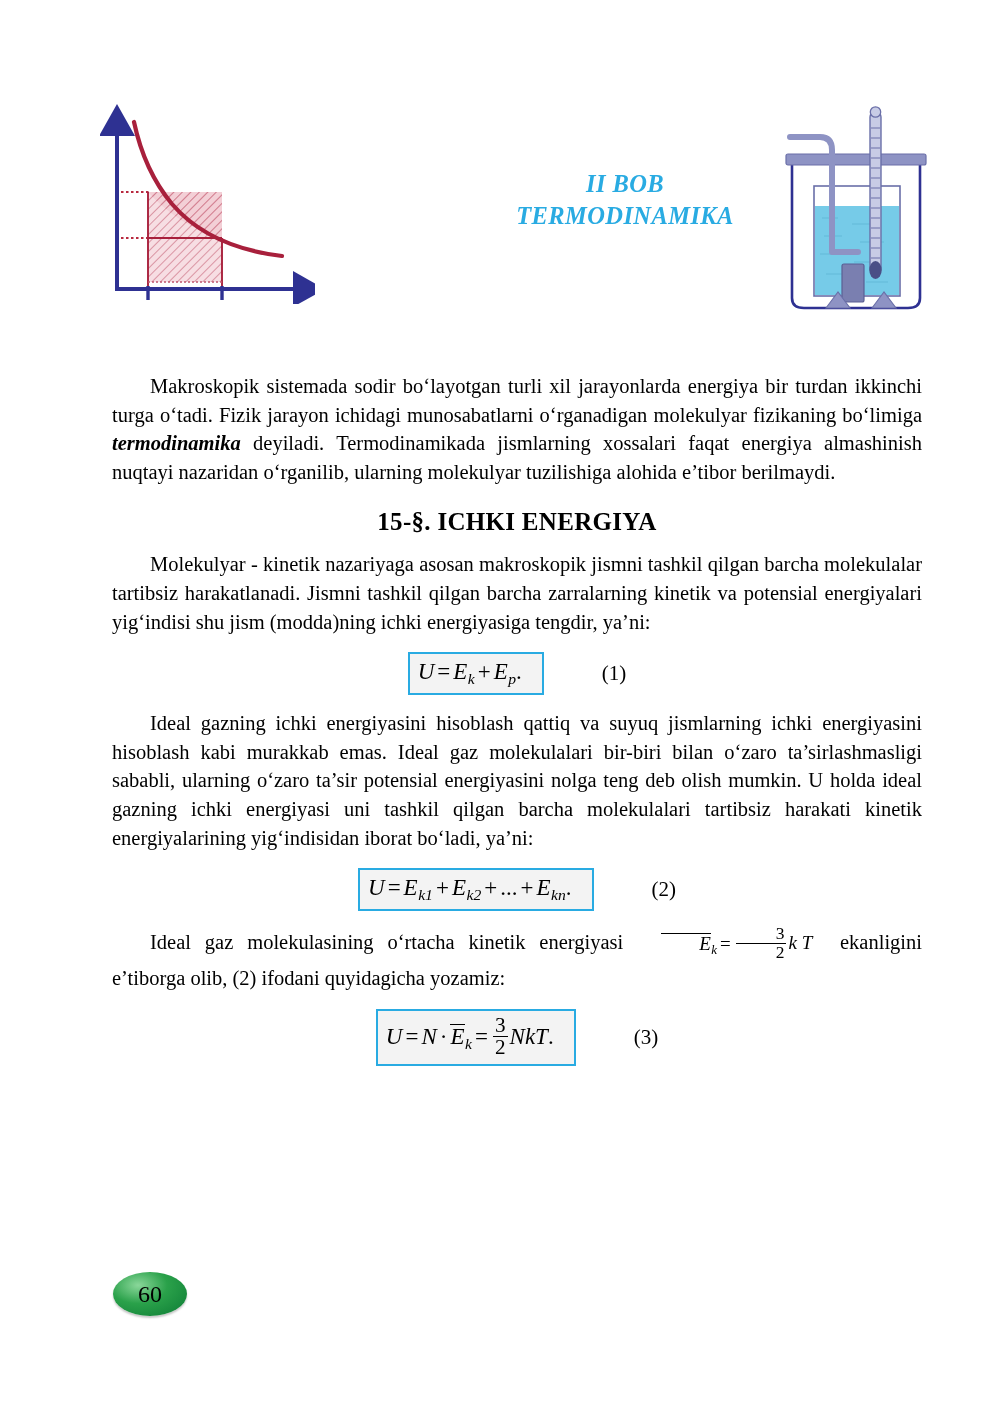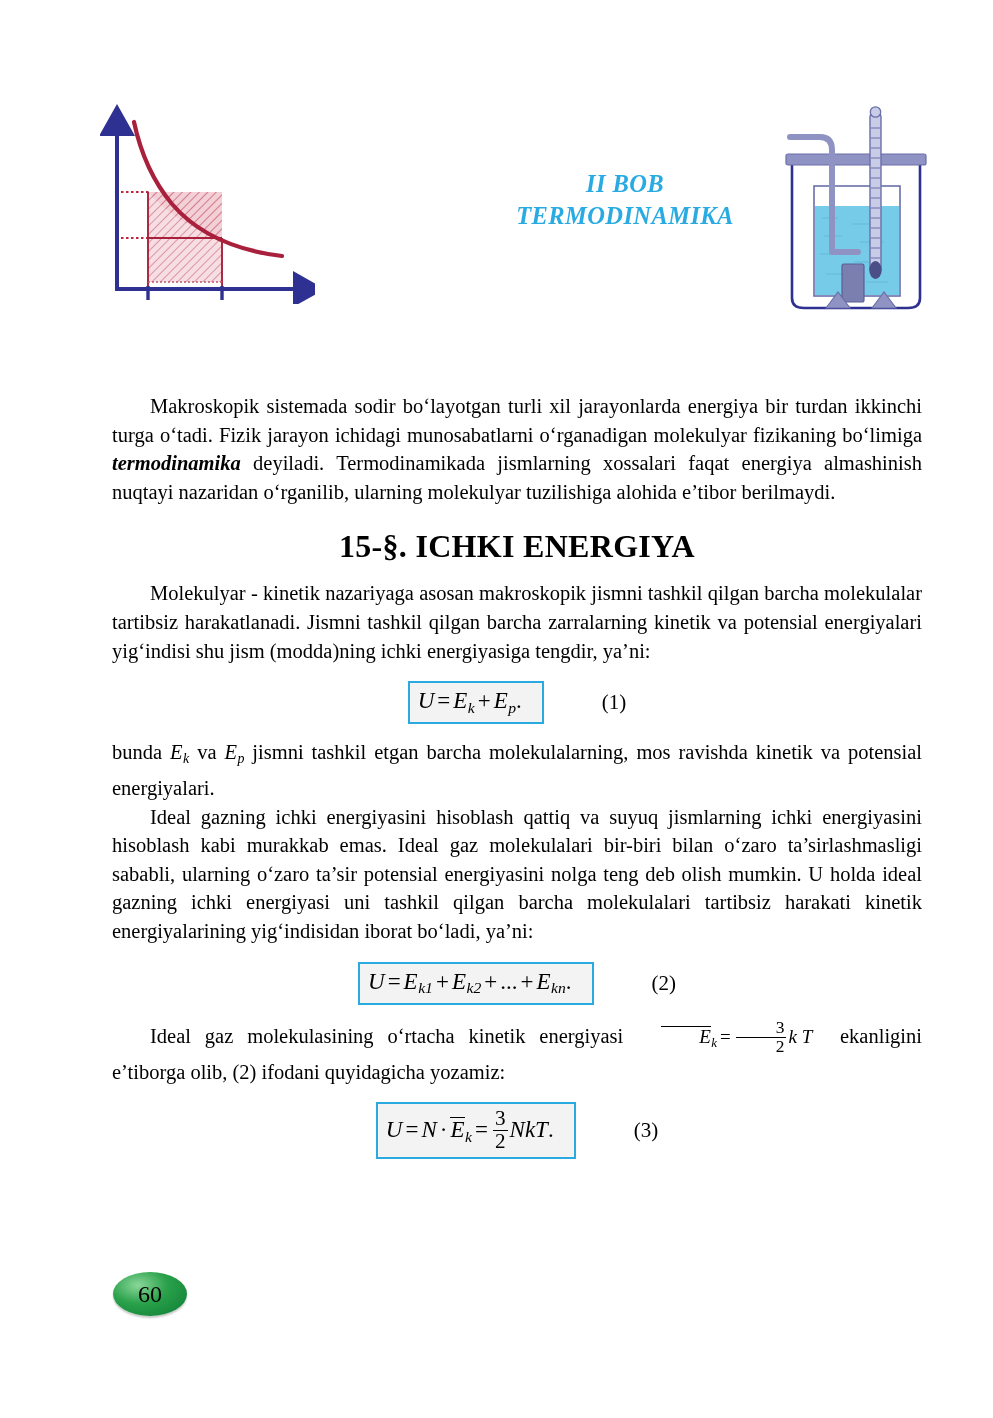--- a/index.html
+++ b/index.html
@@ -63,40 +63,39 @@
     width: 155px;
     height: 228px;
   }
 
   
   .body-col {
     position: absolute;
     left: 112px;
     top: 372px;
     width: 810px;
-    margin-top: 20px;
   }
 
   p.para {
     margin: 0;
     font-size: 20.5px;
     line-height: 28.6px;
     text-align: justify;
     text-justify: inter-word;
     text-indent: 38px;
     hyphens: manual;
   }
   p.para.noindent { text-indent: 0; }
 
   .bi { font-weight: bold; font-style: italic; }
 
   h2.section-heading {
     margin: 22px 0 14px 0;
     text-align: center;
-    font-size: 32px;
+    font-size: 25px;
     font-weight: bold;
     letter-spacing: 0.3px;
   }
 
   
   .math {
     font-family: "Liberation Serif", "DejaVu Serif", serif;
     font-style: italic;
     white-space: nowrap;
   }
@@ -285,21 +284,20 @@
 
     <h2 class="section-heading">15-§. ICHKI ENERGIYA</h2>
 
     <p class="para">Molekulyar - kinetik nazariyaga asosan makroskopik jismni tashkil qilgan barcha molekulalar tartibsiz   harakatlanadi. Jismni tashkil qilgan barcha zarralarning  kinetik va  potensial energiyalari yig‘indisi shu jism (modda)ning ichki energiyasiga tengdir, ya’ni:</p>
 
     <div class="eq-row">
       <span class="eq-box math"><span>U</span><span class="op">=</span><span>E</span><sub class="msub">k</sub><span class="op">+</span><span>E</span><sub class="msub">p</sub><span class="num">.</span></span>
       <span class="eq-tag">(1)</span>
     </div>
 
-    <p class="para noindent"><span>bunda  </span><span class="math"><span>E</span><sub class="msub">k</sub></span><span> va </span><span class="math"><span>E</span><sub class="msub">p</sub></span><span> jismni tashkil etgan barcha molekulalarning, mos ravishda kinetik va potensial energiyalari.</span></p>
 
     <p class="para">Ideal gazning ichki energiyasini hisoblash qattiq va suyuq jismlarning ichki energiyasini hisoblash kabi  murakkab emas. Ideal gaz molekulalari bir-biri bilan o‘zaro ta’sirlashmasligi sababli, ularning o‘zaro ta’sir potensial energiyasini nolga teng deb olish mumkin. U holda ideal gazning ichki energiyasi uni tashkil qilgan barcha molekulalari tartibsiz harakati kinetik   energiyalarining yig‘indisidan iborat bo‘ladi, ya’ni:</p>
 
     <div class="eq-row">
       <span class="eq-box math"><span>U</span><span class="op">=</span><span>E</span><sub class="msub">k1</sub><span class="op">+</span><span>E</span><sub class="msub">k2</sub><span class="op">+</span><span class="num">...</span><span class="op">+</span><span>E</span><sub class="msub">kn</sub><span class="num">.</span></span>
       <span class="eq-tag">(2)</span>
     </div>
 
     <p class="para"><span>Ideal  gaz  molekulasining  o‘rtacha  kinetik  energiyasi</span><span class="inline-math math"><span class="ovl">E</span><sub class="msub">k</sub><span class="op">=</span><span class="frac"><span class="n">3</span><span class="d">2</span></span><span>k</span>&nbsp;<span>T</span></span>&nbsp;&nbsp;<span>ekanligini e’tiborga olib, (2) ifodani quyidagicha yozamiz:</span></p>
 

